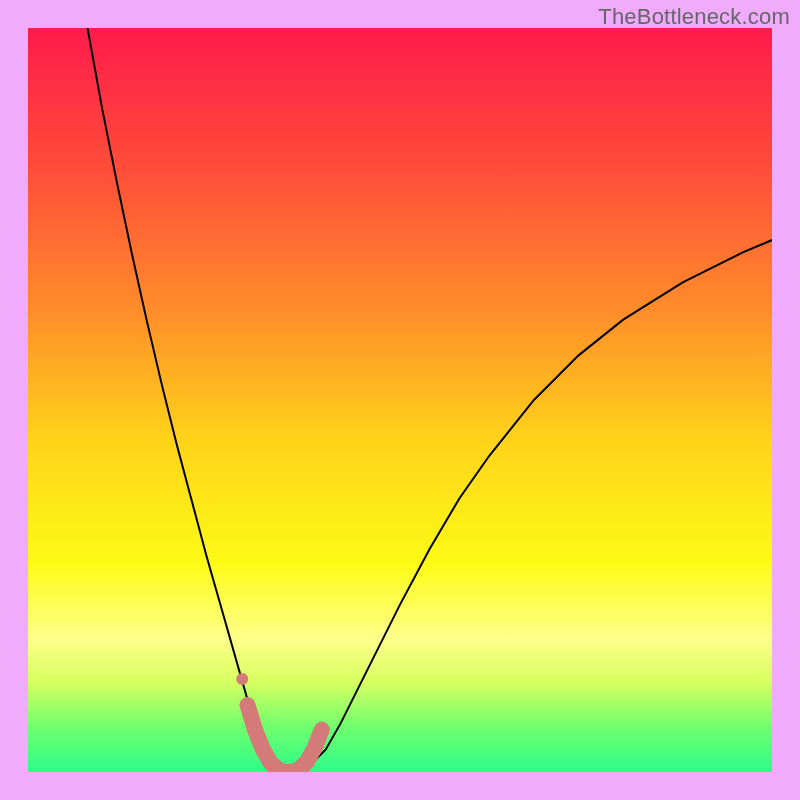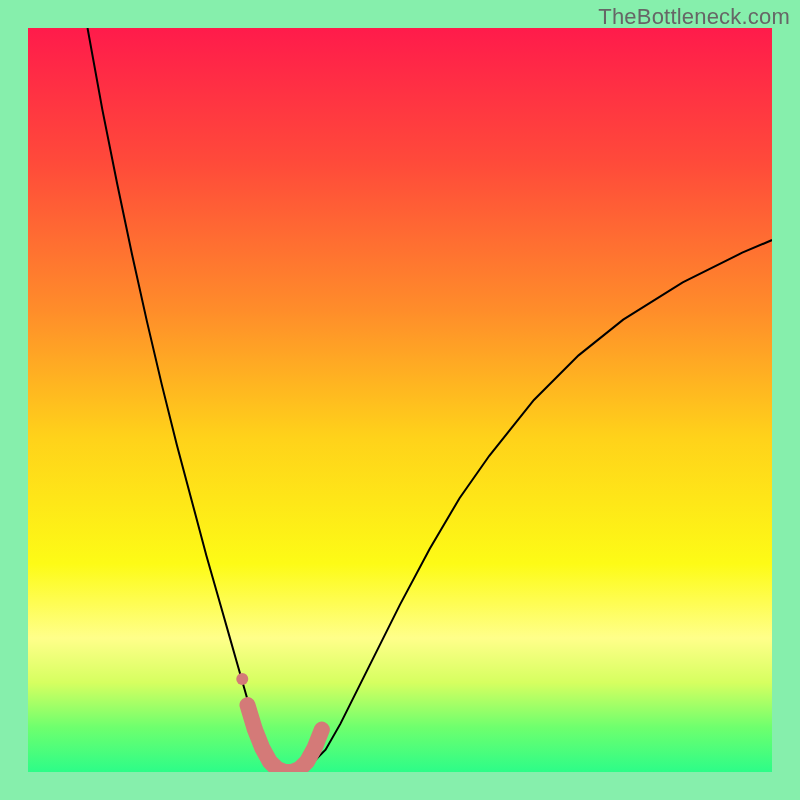--- a/index.html
+++ b/index.html
@@ -7,21 +7,21 @@
     padding: 0;
     width: 800px;
     height: 800px;
     overflow: hidden;
     background: #000;
     font-family: Arial, Helvetica, sans-serif;
   }
   .frame {
     position: absolute;
     inset: 0;
-    background: #86efac;
+    background: #f0abfc;
   }
   .plot {
     position: absolute;
     left: 28px;
     top: 28px;
     width: 744px;
     height: 744px;
   }
   .watermark {
     position: absolute;

